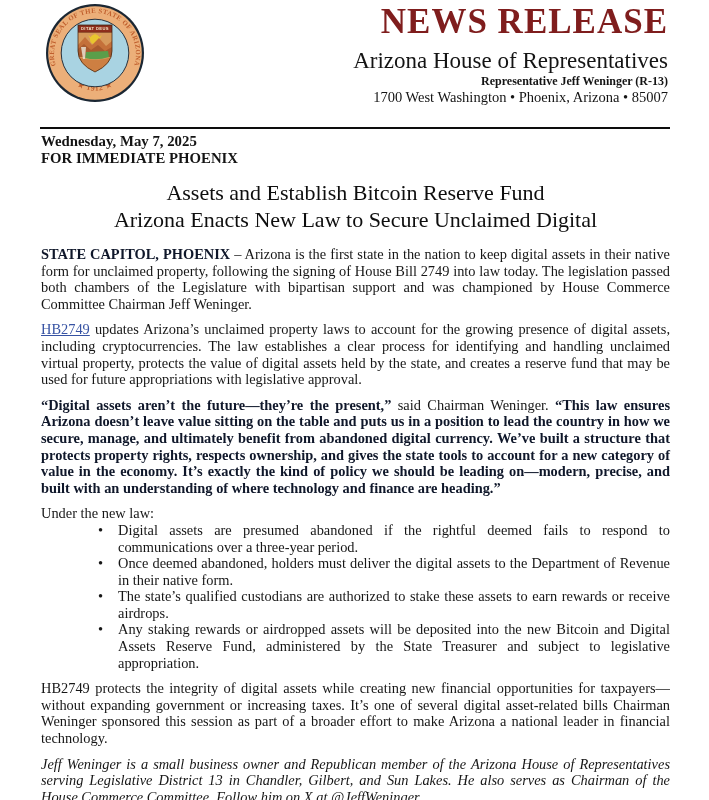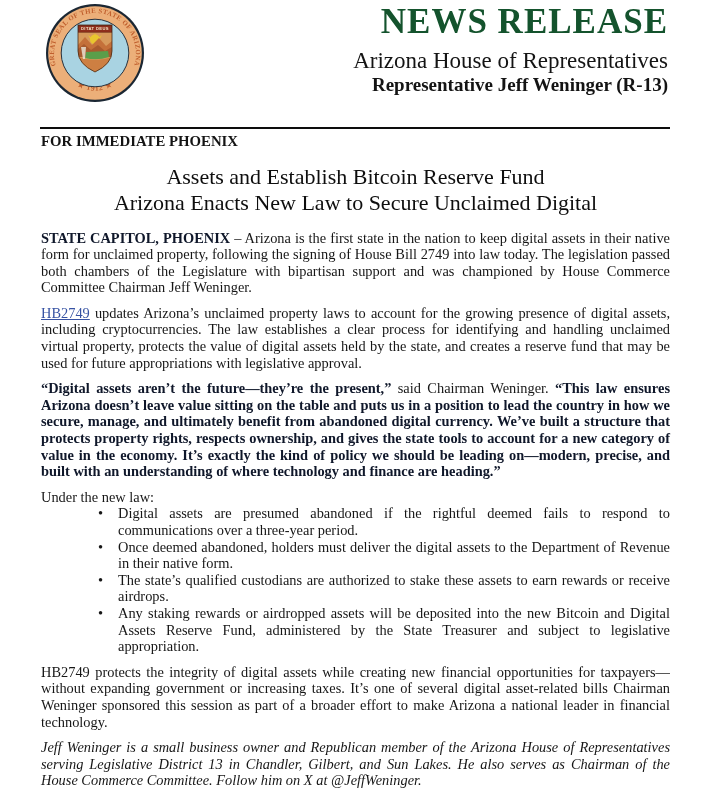--- a/index.html
+++ b/index.html
@@ -6,23 +6,23 @@
   html,body { background:#ffffff; }
   body { width:709px; height:800px; overflow:hidden; }
   .page {
     position:relative; width:709px; height:800px; background:#ffffff;
     font-family:"Liberation Serif","DejaVu Serif",serif; color:#141414;
   }
   
   .seal-wrap { position:absolute; left:45px; top:3px; width:100px; height:100px; }
   .seal-wrap svg { width:100%; height:100%; display:block; }
   .masthead { position:absolute; top:4px; right:41px; text-align:right; }
-  .news-release { font-size:35px; font-weight:700; line-height:1.05; letter-spacing:1px; color:#14532d; }
+  .news-release { font-size:35px; font-weight:700; line-height:1.05; letter-spacing:1px; color:#7f1d1d; }
   .org  { margin-top:6px; font-size:23px; font-weight:400; line-height:1.18; }
-  .rep  { font-size:19px;  font-weight:700; line-height:1.2; }
+  .rep  { font-size:12px;  font-weight:700; line-height:1.2; }
   .addr { font-size:14.5px; line-height:1.25; }
   .rule { position:absolute; top:127px; left:40px; width:630px; border-top:2.5px solid #0d0d0d; }
   
   .content { position:absolute; top:133px; left:41px; width:629px; }
   .dateline div { font-size:14.8px; font-weight:700; line-height:16.5px; }
   .doc-title { margin-top:14px; text-align:center; font-size:22px; font-weight:400; line-height:26.5px; color:#0e0e0e; }
   .bodytext { margin-top:13px; font-size:14.4px; line-height:16.6px; text-align:justify; color:#161616; }
   .bodytext p { margin:0 0 9px 0; }
   .bodytext strong { font-weight:700; color:#0f172a; }
   a.doclink { text-decoration:underline; cursor:pointer; }
@@ -67,27 +67,29 @@
         <text x="50" y="27.4" text-anchor="middle" font-family="Liberation Sans, sans-serif" font-size="4.1" font-weight="bold" fill="#f3e6c8" letter-spacing="0.4">DITAT DEUS</text>
       </g>
       <path d="M33,22 L67,22 L67,48 Q67,61 50,69 Q33,61 33,48 Z" fill="none" stroke="#4a2c18" stroke-width="0.8"></path>
     </svg>
   </div>
 
   <div class="masthead">
     <div class="news-release">NEWS RELEASE</div>
     <div class="org">Arizona House of Representatives</div>
     <div class="rep">Representative Jeff Weninger (R-13)</div>
+    <div class="addr">1700 West Washington • Phoenix, Arizona • 85007</div>
   </div>
 
   <div class="rule"></div>
 
   <div class="content">
 
     <div class="dateline">
+      <div>Wednesday, May 7, 2025</div>
       <div>FOR IMMEDIATE PHOENIX</div>
     </div>
 
     <div class="doc-title">
       <div>Assets and Establish Bitcoin Reserve Fund</div>
       <div>Arizona Enacts New Law to Secure Unclaimed Digital</div>
     </div>
 
     <div class="bodytext">
       <p><strong>STATE CAPITOL, PHOENIX</strong><span> – Arizona is the first state in the nation to keep digital assets in their native form for unclaimed property, following the signing of House Bill 2749 into law today. The legislation passed both chambers of the Legislature with bipartisan support and was championed by House Commerce Committee Chairman Jeff Weninger.</span></p>

